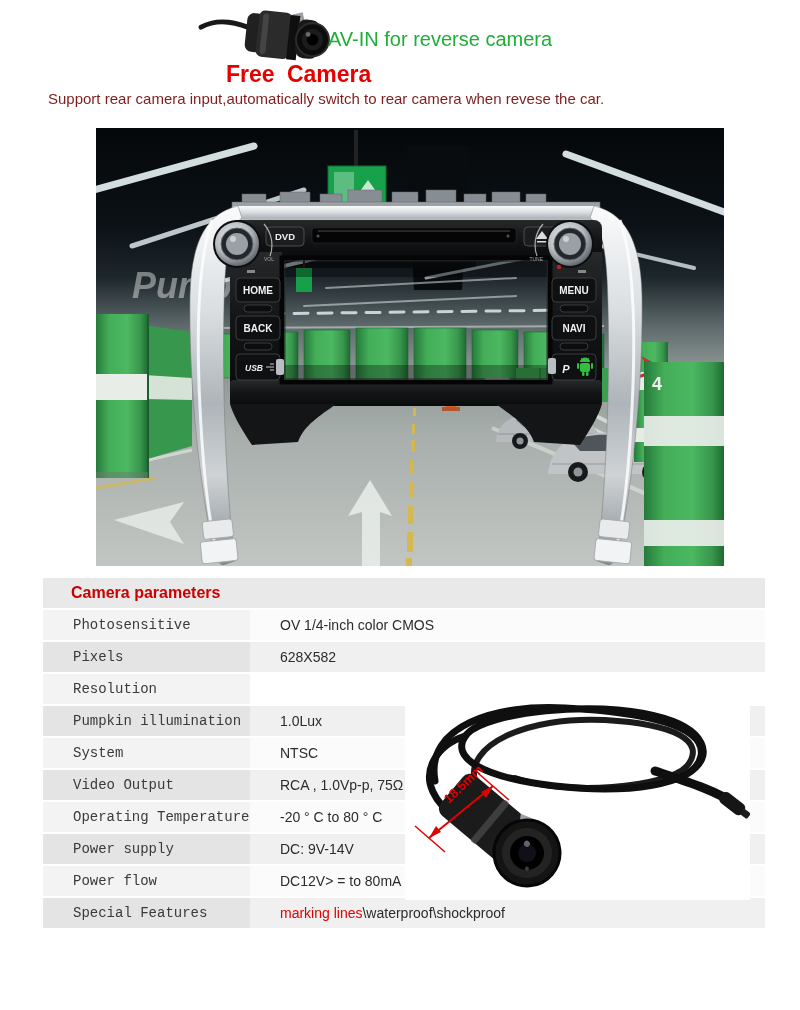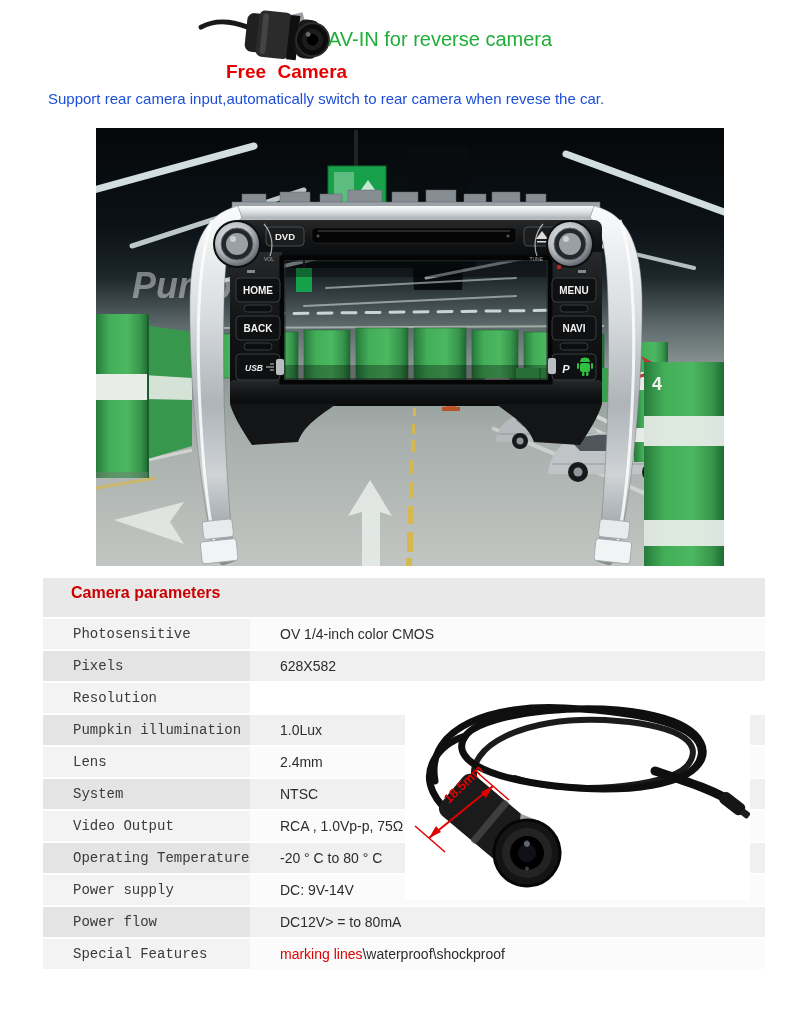--- a/index.html
+++ b/index.html
@@ -1,27 +1,27 @@
 <!DOCTYPE html>
 <html><head>
 <meta charset="utf-8">
 <style>
   html,body{margin:0;padding:0;background:#fff;}
   #canvas{position:relative;width:800px;height:1010px;background:#ffffff;overflow:hidden;
           font-family:"Liberation Sans", sans-serif;}
   
   .thumb{position:absolute;left:197px;top:2px;width:140px;height:64px;}
   .title{position:absolute;left:328px;top:28px;font-size:20px;color:#1fae38;letter-spacing:0px;}
-  .free{position:absolute;left:226px;top:61px;font-size:19px;font-weight:bold;color:#e60000;word-spacing:6px;}
-  .subtitle{position:absolute;left:48px;top:90px;font-size:15px;color:#1d4ed8;}
+  .free{position:absolute;left:226px;top:61px;font-size:23px;font-weight:bold;color:#e60000;word-spacing:6px;}
+  .subtitle{position:absolute;left:48px;top:90px;font-size:15px;color:#7f1d1d;}
   
   .hero{position:absolute;left:96px;top:128px;width:628px;height:438px;}
   
   .spec{position:absolute;left:43px;top:578px;width:722px;}
-  .spec-header{height:39px;line-height:30px;background:#e9e9e9;color:#cc0000;font-weight:bold;
+  .spec-header{height:30px;line-height:30px;background:#e9e9e9;color:#cc0000;font-weight:bold;
                font-size:16px;padding-left:28px;box-sizing:border-box;}
   .spec-row{display:flex;height:30px;margin-top:2px;font-size:14px;}
   .spec-row .lbl{width:207px;flex:none;line-height:30px;padding-left:30px;box-sizing:border-box;color:#3a3a3a;font-family:Liberation Mono, monospace;}
   .spec-row .val{flex:1;line-height:30px;padding-left:30px;box-sizing:border-box;color:#2c2c2c;}
   .spec-row:nth-child(odd) .lbl{background:#f3f3f3;}
   .spec-row:nth-child(odd) .val{background:#fbfbfb;}
   .spec-row:nth-child(even) .lbl{background:#e4e4e4;}
   .spec-row:nth-child(even) .val{background:#f0f0f0;}
   .val-red{color:#e20000;}
   
@@ -365,24 +365,20 @@
         <div class="val">628X582</div>
       </div>
       <div class="spec-row">
         <div class="lbl">Resolution</div>
       </div>
       <div class="spec-row">
         <div class="lbl">Pumpkin illumination</div>
         <div class="val">1.0Lux</div>
       </div>
       <div class="spec-row">
-        <div class="lbl">Lens</div>
-        <div class="val">2.4mm</div>
-      </div>
-      <div class="spec-row">
         <div class="lbl">System</div>
         <div class="val">NTSC</div>
       </div>
       <div class="spec-row">
         <div class="lbl">Video Output</div>
         <div class="val">RCA , 1.0Vp-p, 75Ω</div>
       </div>
       <div class="spec-row">
         <div class="lbl">Operating Temperature</div>
         <div class="val">-20 ° C to 80 ° C</div>

